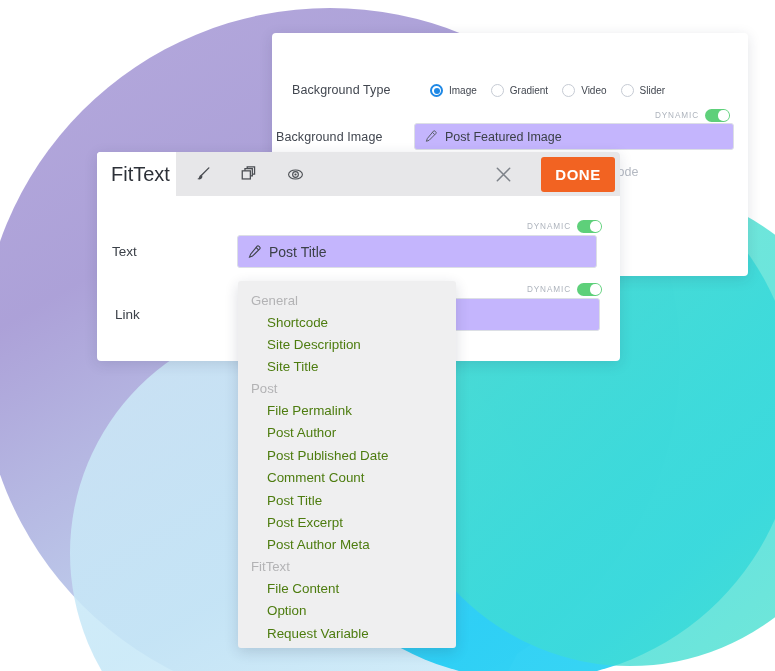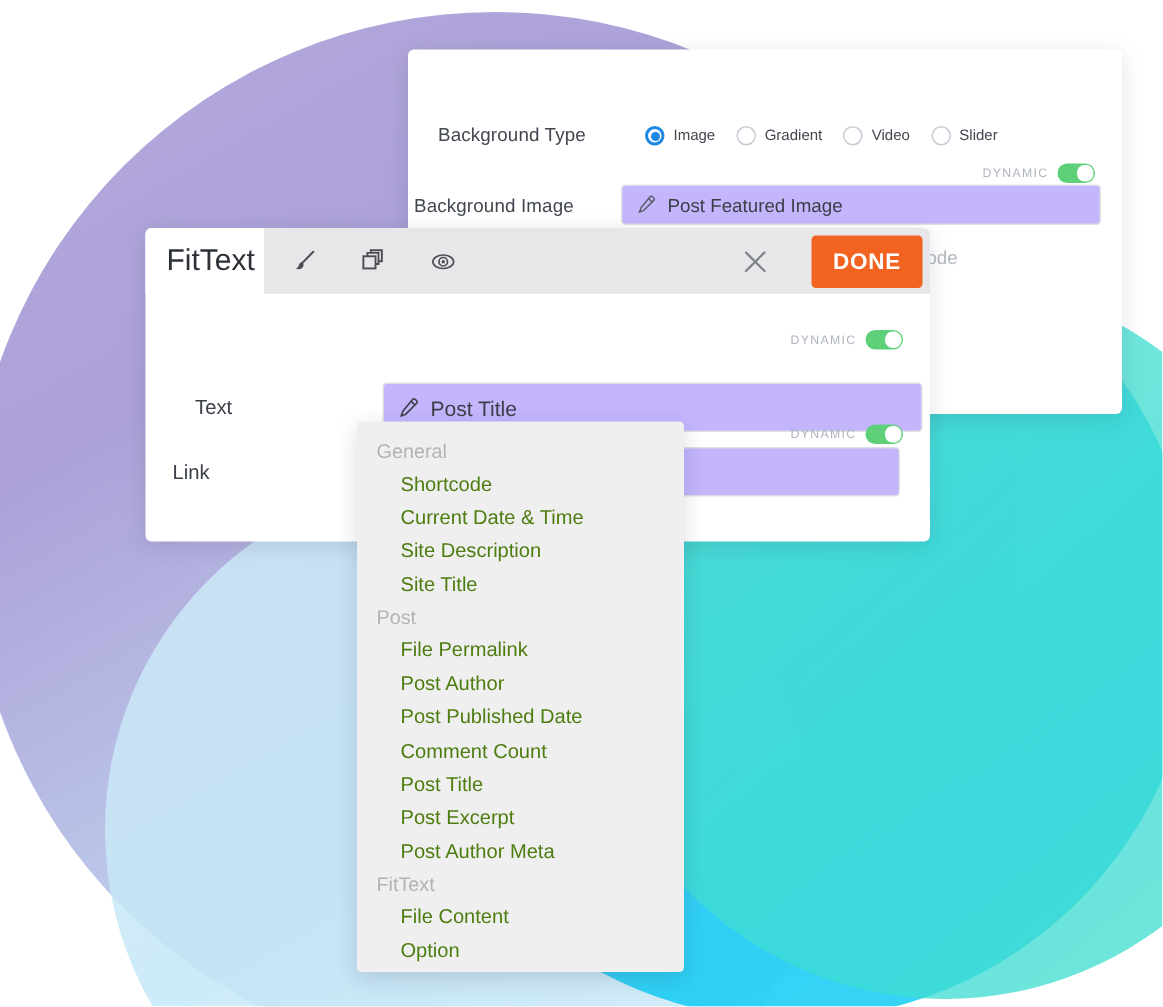--- a/index.html
+++ b/index.html
@@ -152,21 +152,21 @@
     align-items: center; gap: 16px;
   }
   #close-btn { width: 44px; height: 100%; display: flex; align-items: center; justify-content: center; cursor: pointer; }
   #done-btn {
     width: 74px; height: 35px; margin-right: 5px;
     background: #f26322; color: #fff; border-radius: 3px;
     display: flex; align-items: center; justify-content: center;
     font-size: 15px; font-weight: bold; letter-spacing: 0.5px; cursor: pointer;
   }
 
-  #text-row { left: 33px; top: 83px; margin-top: 20px; }
+  #text-row { left: 15px; top: 83px; }
   #link-row { left: 18px; top: 146px; }
   .form-label { width: 125px; font-size: 13.5px; color: #3b4048; }
 
   
   #dyn-dropdown {
     position: absolute;
     left: 238px; top: 281px;
     width: 218px; height: 367px;
     background: #efeff0;
     border-radius: 3px;
@@ -313,21 +313,20 @@
         <span class="input-value" style="font-size:14px;"></span>
       </div>
     </div>
 
   </div>
 
   <div id="dyn-dropdown">
 
     <div class="dd-group-title">General</div>
     <div class="dd-item">Shortcode</div>
-    <div class="dd-item">Current Date &amp; Time</div>
     <div class="dd-item">Site Description</div>
     <div class="dd-item">Site Title</div>
 
     <div class="dd-group-title">Post</div>
     <div class="dd-item">File Permalink</div>
     <div class="dd-item">Post Author</div>
     <div class="dd-item">Post Published Date</div>
     <div class="dd-item">Comment Count</div>
     <div class="dd-item">Post Title</div>
     <div class="dd-item">Post Excerpt</div>

